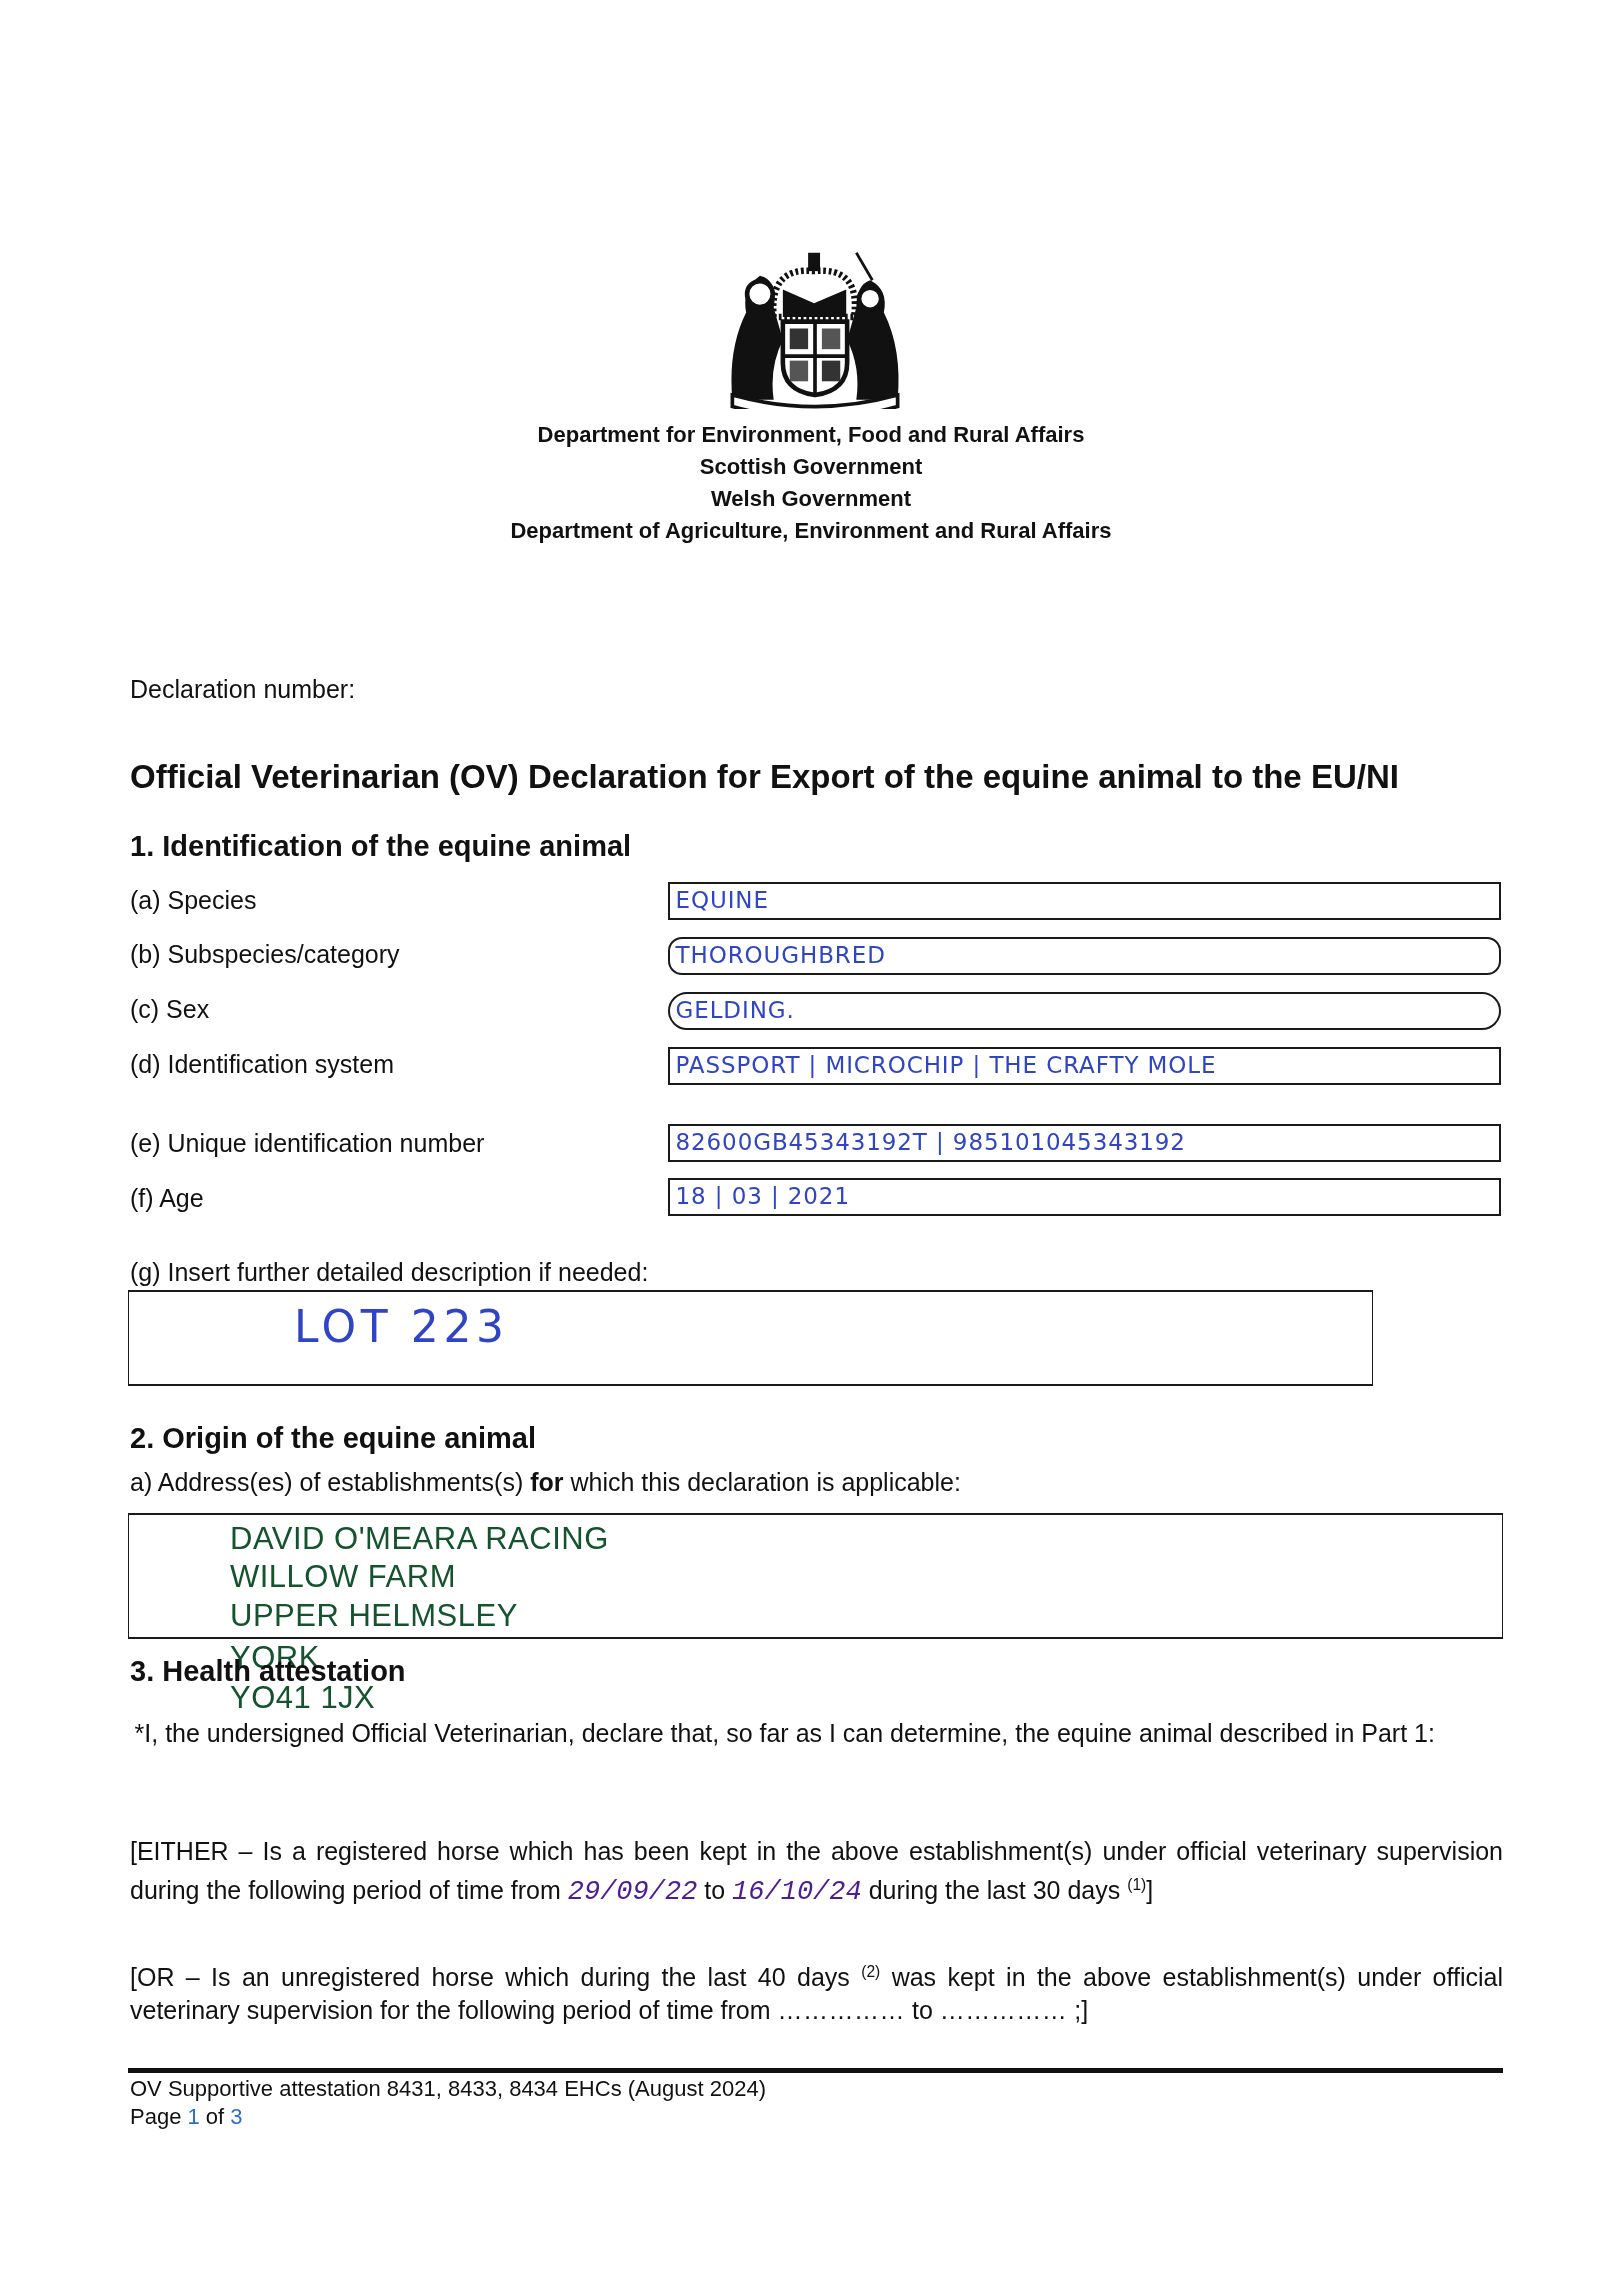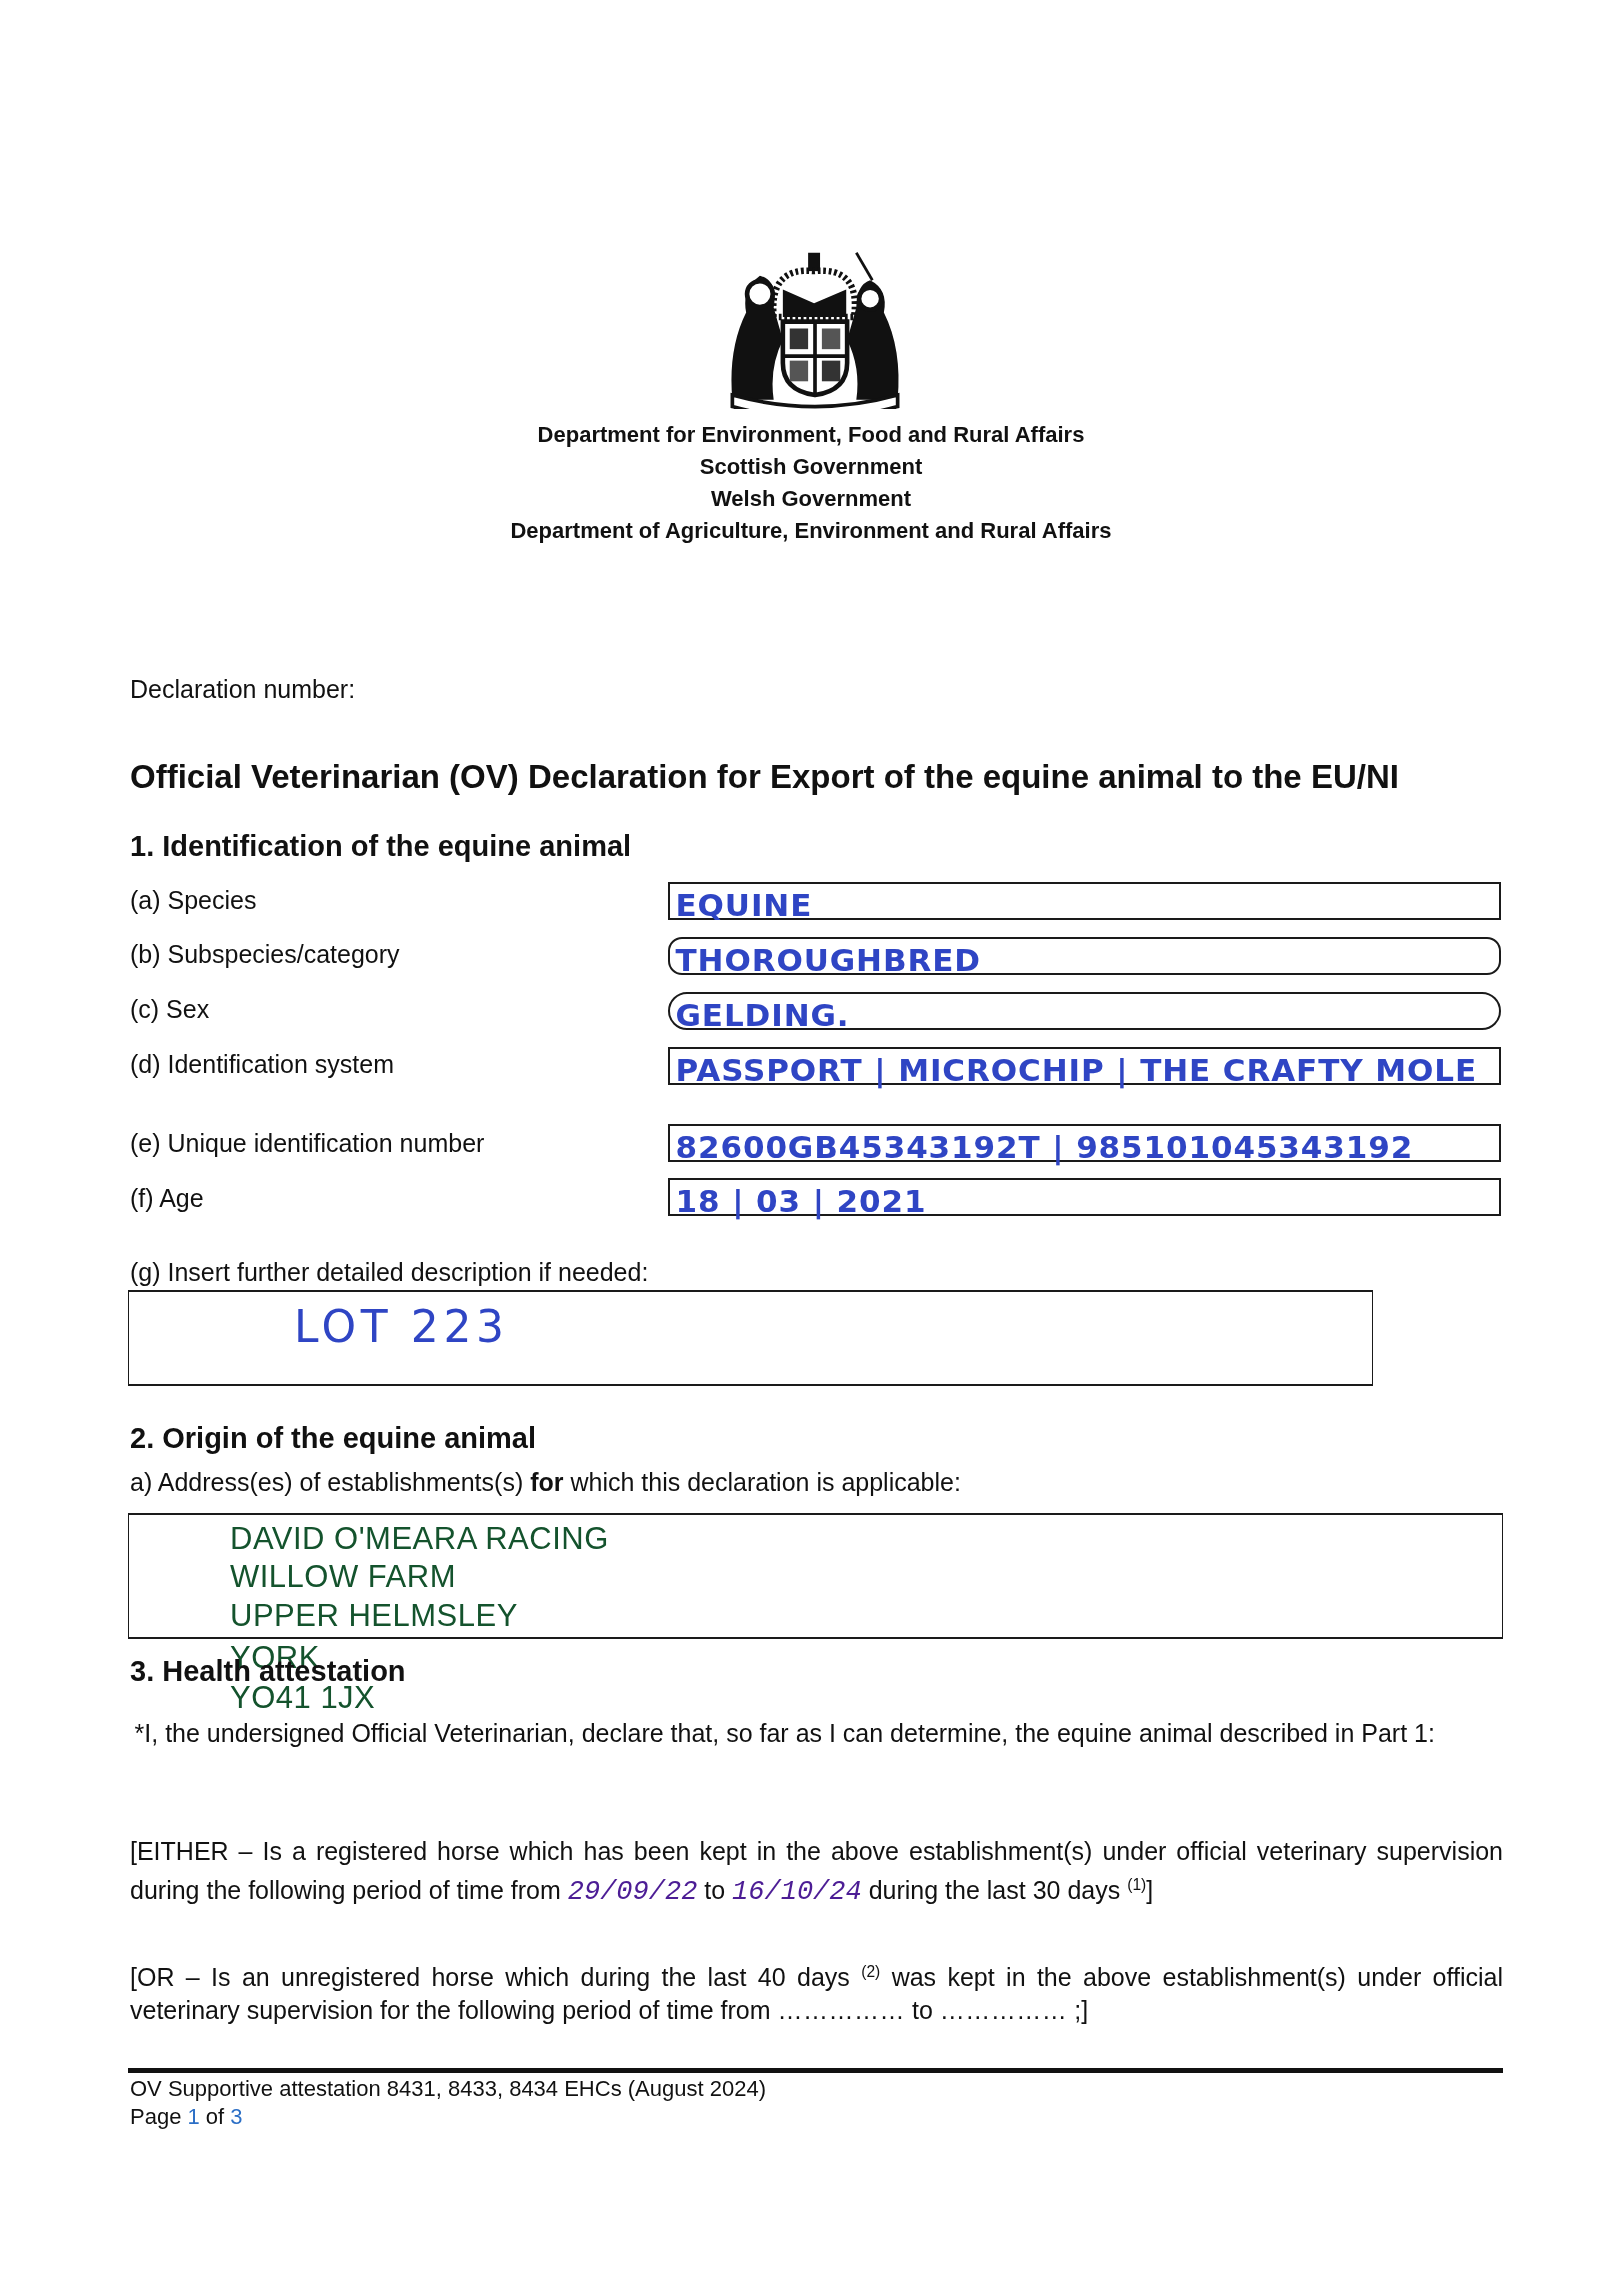--- a/index.html
+++ b/index.html
@@ -6,21 +6,21 @@
   body { width: 1622px; height: 2295px; position: relative; overflow: hidden;
          font-family: "Liberation Sans", sans-serif; color: #111; }
   .abs { position: absolute; }
   .crest { left: 714px; top: 248px; width: 202px; height: 161px; }
   .agency { left: 0; width: 1622px; text-align: center; font-weight: bold; font-size: 22px; line-height: 32px; }
   .label { font-size: 25px; left: 130px; }
   .title { left: 130px; top: 758px; font-size: 33px; font-weight: bold; letter-spacing: 0px; }
   .h2 { left: 130px; font-size: 29px; font-weight: bold; }
   .field { left: 668px; width: 833px; height: 38px; border: 2.8px solid #1a1a1a; border-left-width: 2.3px; box-sizing: border-box; }
   .hw { color: #2f45c4; font-family: "DejaVu Sans", sans-serif; font-weight: normal; white-space: nowrap; }
-  .field .hw { position: absolute; left: 5.5px; top: 2.8px; font-size: 31px; letter-spacing: 0.9px; font-weight: bold; }
+  .field .hw { position: absolute; left: 5.5px; top: 2.8px; font-size: 23px; letter-spacing: 0.9px; }
   .rowlabel { left: 130px; font-size: 25px; }
   .descbox { left: 128px; top: 1290px; width: 1245px; height: 96px; border: 2.8px solid #1a1a1a; border-left-width: 1.4px; border-right-width: 1.4px; box-sizing: border-box; }
   .addrbox { left: 128px; top: 1513px; width: 1375px; height: 126px; border: 2.8px solid #1a1a1a; border-left-width: 1.4px; border-right-width: 1.4px; box-sizing: border-box; }
   .stamp { width: 1296px; left: 0; padding-left: 230px; box-sizing: border-box; text-align: left; color: #14532d; font-size: 31px; line-height: 39px; letter-spacing: 0.5px; }
   .para { left: 130px; width: 1373px; font-size: 25px; line-height: 33px; text-align: justify; }
   .dots { letter-spacing: 0.5px; }
   .inlinehw { color: #4c1d95; font-style: italic; font-size: 27px; font-family: Liberation Mono, monospace; }
   sup { font-size: 15.6px; }
   .rule { left: 128px; top: 2068px; width: 1375px; height: 4.6px; background: #111; }
   .footer { left: 130px; font-size: 22px; line-height: 27.5px; }

